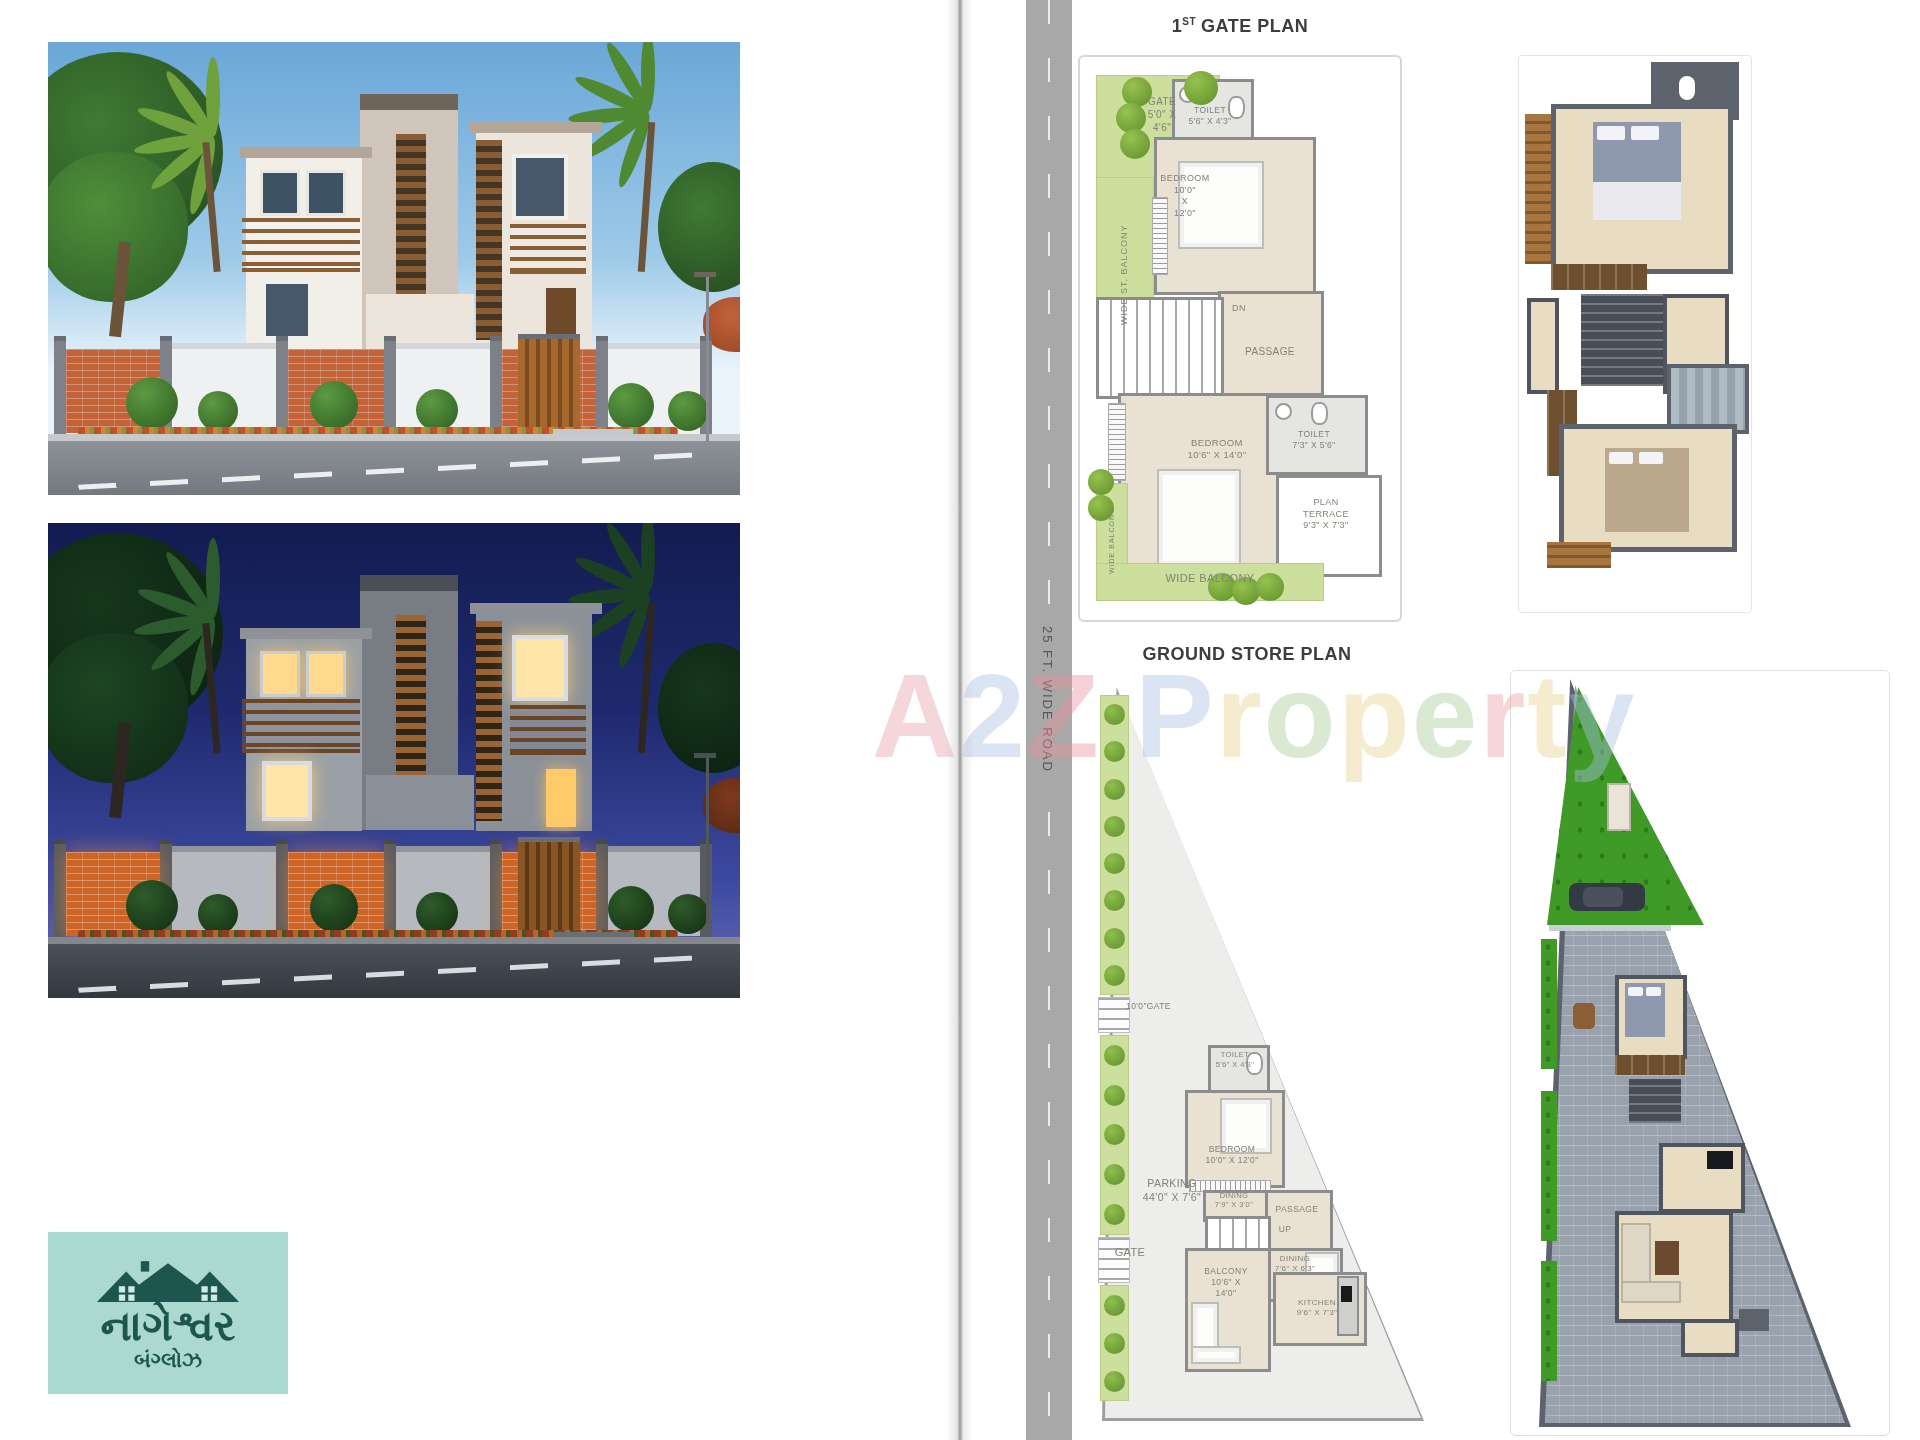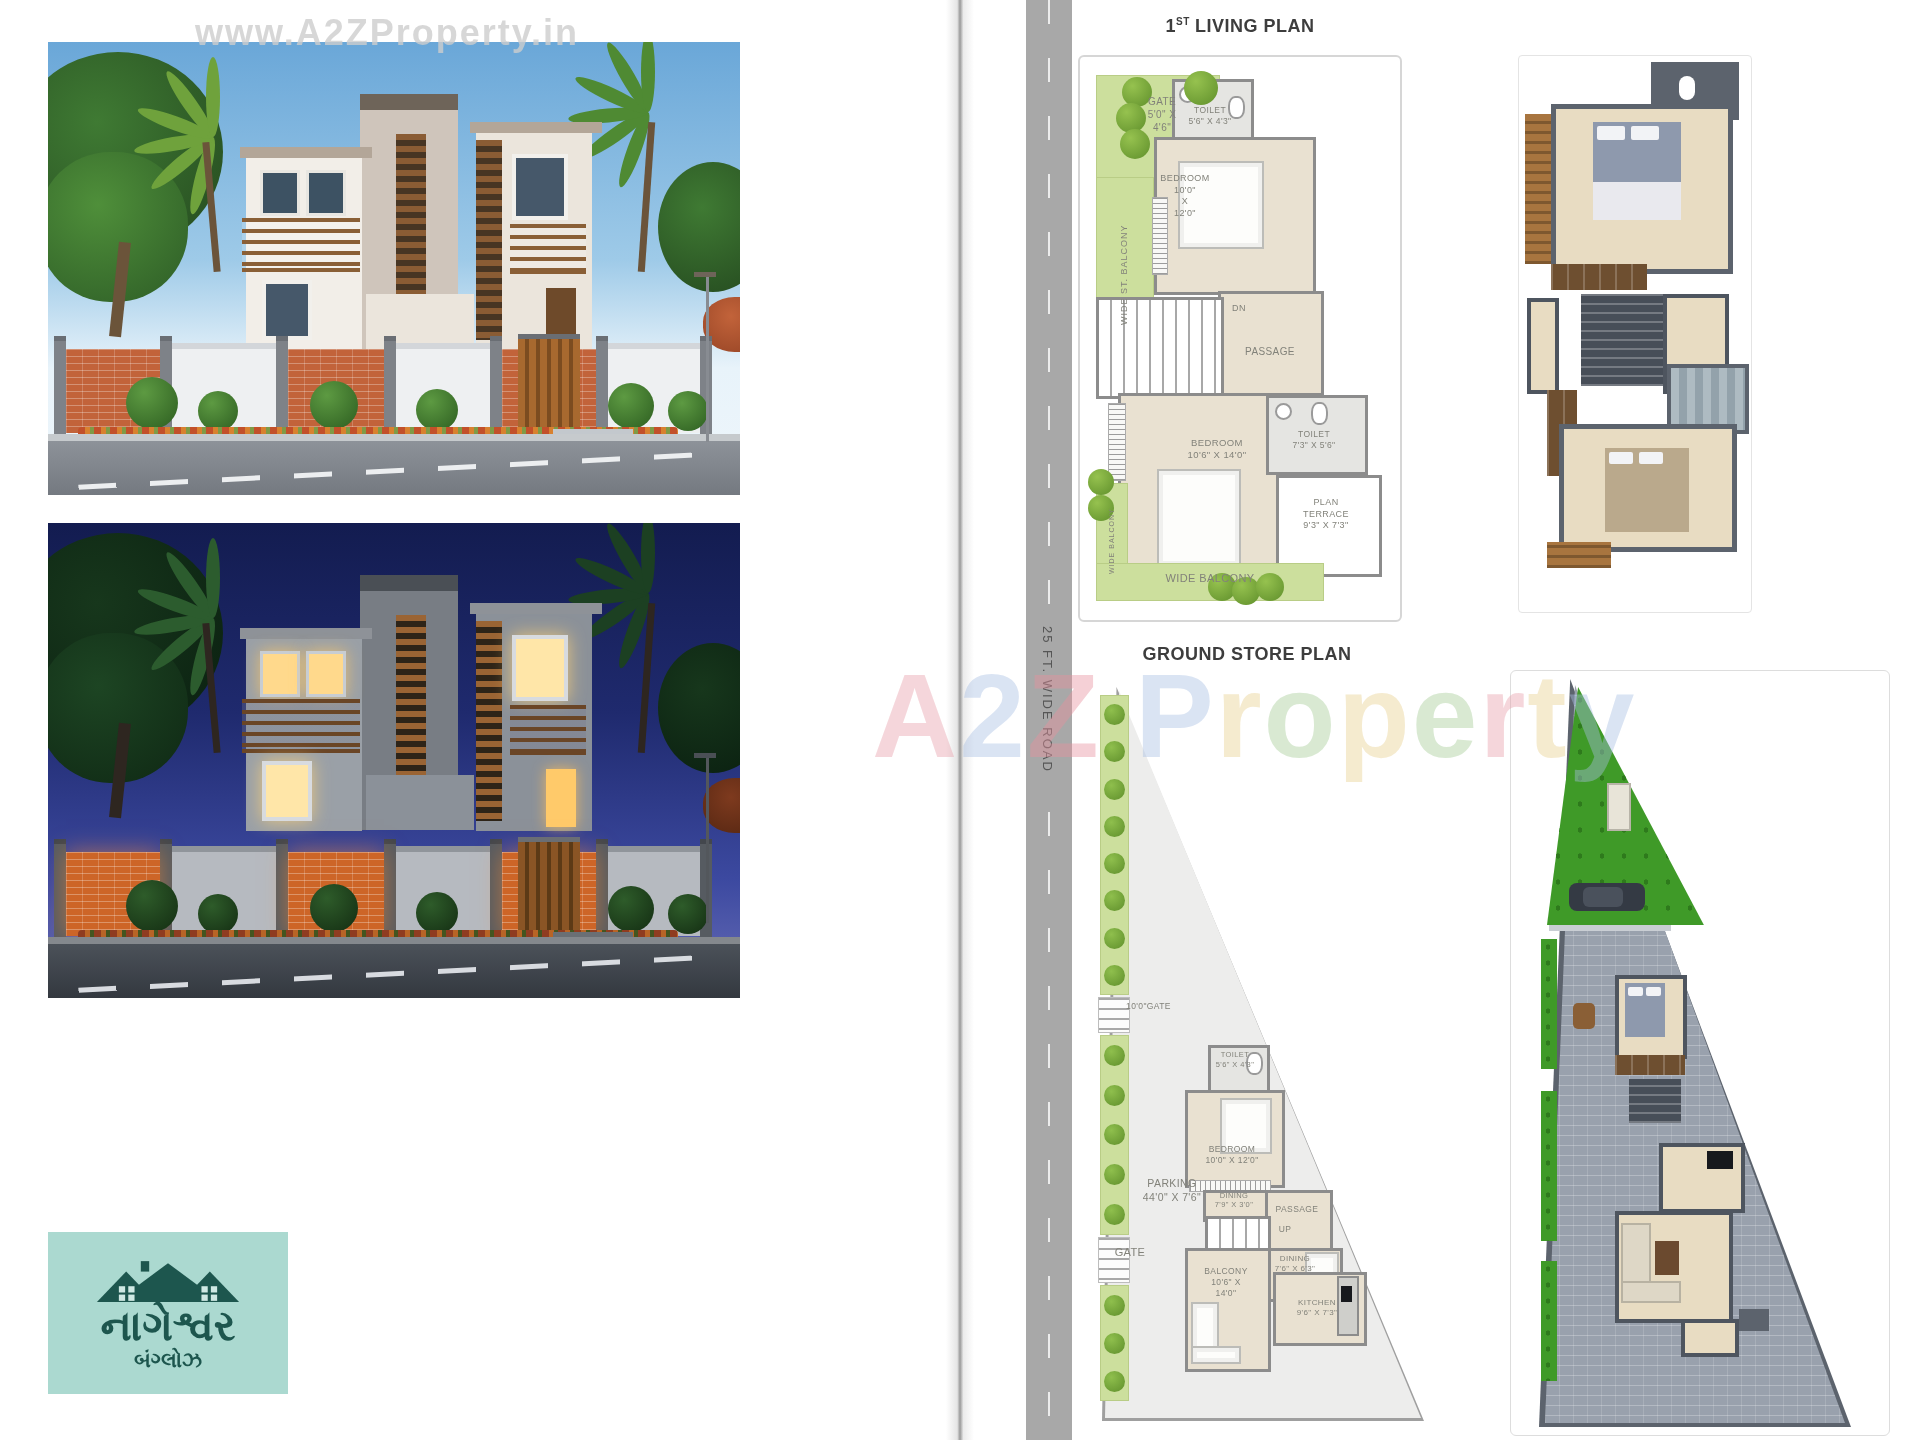--- a/index.html
+++ b/index.html
@@ -157,21 +157,20 @@
   .greenstrip3d{background-color:#3f9a28;background-image:radial-gradient(#2e7a1c 2px,transparent 2.5px);background-size:14px 16px;}
   .car3d{background:#343a44;border-radius:8px;}
   .carroof{background:#4a515c;border-radius:6px;}
   .sofa3d{background:#ded7c6;border:2px solid #b8b2a2;}
 </style>
 </head>
 <body>
 
 <div class="canvas">
 
-  <div class="wm-top">www.A2ZProperty.in</div>
 
   <div id="day-photo" class="photo day">
       <div class="blobA" style="left: -35px; top: 10px; width: 210px; height: 200px;"></div>
       <div class="blobB" style="left: -10px; top: 110px; width: 150px; height: 150px;"></div>
       <div class="trunk" style="left: 66px; top: 200px; width: 12px; height: 95px; transform: rotate(6deg);"></div>
       <div class="frond" style="left: 85px; top: 88px; width: 80px; height: 14px; transform-origin: 100% 50%; transform: rotate(-75deg);"></div>
       <div class="frond" style="left: 85px; top: 88px; width: 80px; height: 14px; transform-origin: 100% 50%; transform: rotate(-40deg);"></div>
       <div class="frond" style="left: 85px; top: 88px; width: 80px; height: 14px; transform-origin: 100% 50%; transform: rotate(-10deg);"></div>
       <div class="frond" style="left: 85px; top: 88px; width: 80px; height: 14px; transform-origin: 100% 50%; transform: rotate(20deg);"></div>
       <div class="frond" style="left: 85px; top: 88px; width: 80px; height: 14px; transform-origin: 100% 50%; transform: rotate(55deg);"></div>
@@ -314,21 +313,21 @@
     <div class="logo-sub">બંગ્લોઝ</div>
   </div>
 
   <div class="fold"></div>
   <div class="road-strip">
     <div class="road-mid"></div>
     <div class="road-label">25 FT. WIDE ROAD</div>
   </div>
 
   <div class="sec-title" style="left:1085px;top:16px;">
-    <span>1</span><sup>ST</sup><span class="rest">LIVING PLAN</span>
+    <span>1</span><sup>ST</sup><span class="rest">GATE PLAN</span>
   </div>
   <div class="sec-title" style="left:1092px;top:644px;">GROUND STORE PLAN</div>
 
   <div class="wm-big" id="wm-big"><span style="color: rgb(232, 160, 171);">A</span><span style="color: rgb(168, 191, 227);">2</span><span style="color: rgb(232, 145, 158);">Z</span><span class="sp"></span><span style="color: rgb(168, 191, 227);">P</span><span style="color: rgb(232, 208, 142);">r</span><span style="color: rgb(165, 204, 150);">o</span><span style="color: rgb(232, 208, 142);">p</span><span style="color: rgb(165, 204, 150);">e</span><span style="color: rgb(232, 160, 171);">r</span><span style="color: rgb(232, 208, 142);">t</span><span style="color: rgb(168, 191, 227);">y</span></div>
 
   <div class="ff-card">
     <div class="gstrip" style="left:16px;top:18px;width:122px;height:102px;"></div>
     <div class="gstrip" style="left:16px;top:120px;width:56px;height:196px;"></div>
     <div class="vlab" style="left:16px;top:126px;width:56px;height:184px;font-size:9px;">WIDE ST. BALCONY</div>
     <div class="rlab" style="left:26px;top:38px;width:112px;font-size:10px;">

